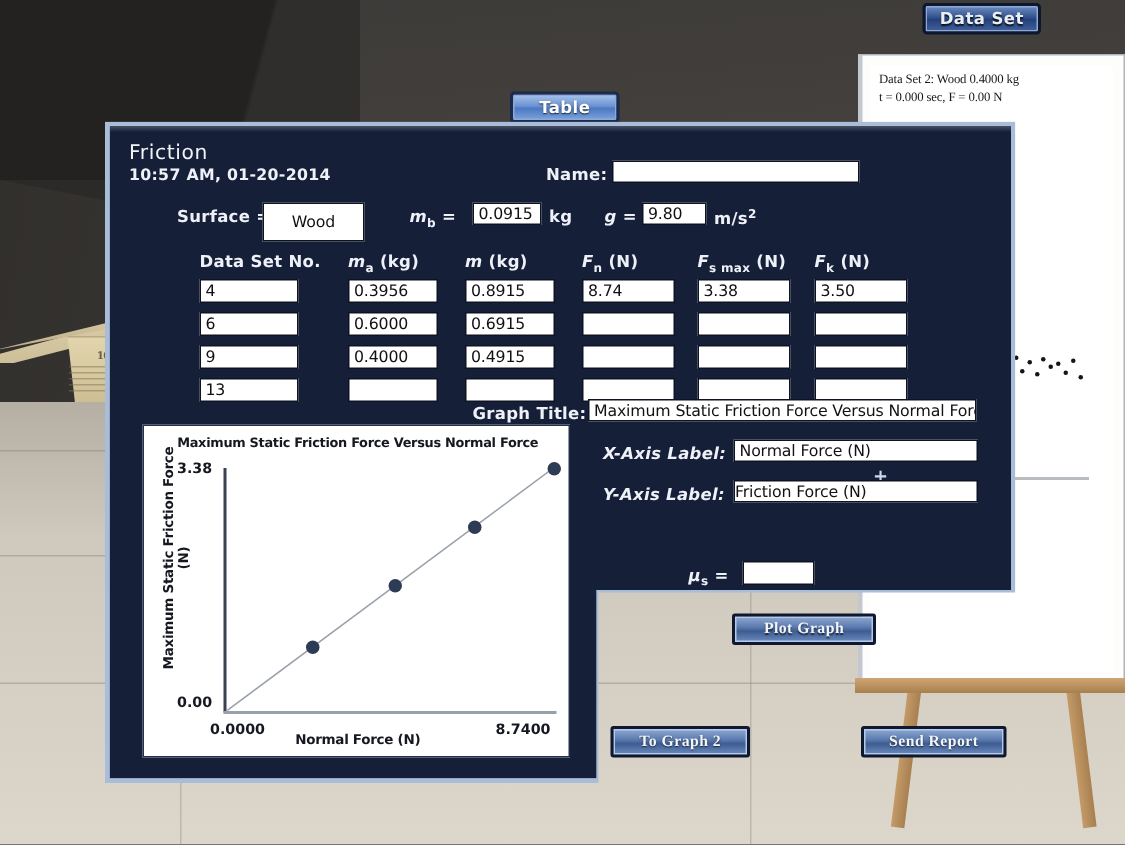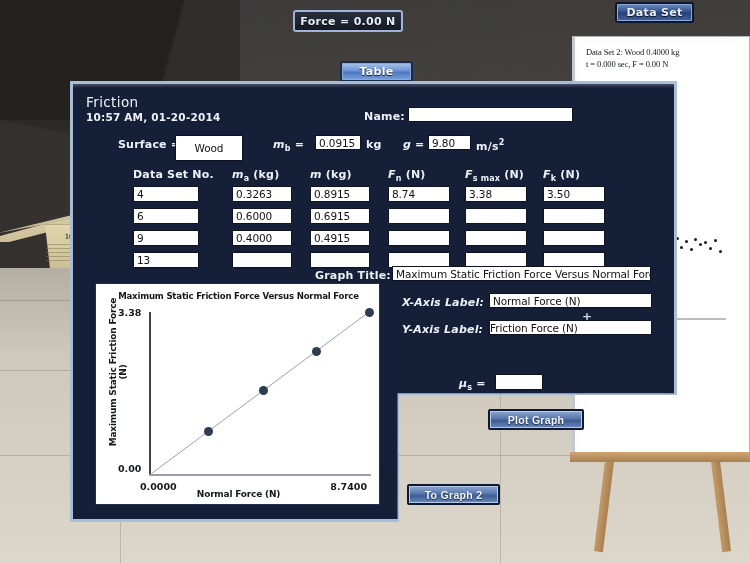--- a/index.html
+++ b/index.html
@@ -196,21 +196,21 @@
   
   .btn3d {
     position:absolute;
     background:linear-gradient(180deg,#8fa9d2 0%,#5b7aae 42%,#3e5c91 58%,#6b8cc0 100%);
     border:2px solid #0e1830;
     box-shadow:inset 0 0 0 1px #b5c9e8;
     border-radius:2px;
     color:#f2f5fa; font-size:10.5px; font-weight:bold; letter-spacing:.3px;
     display:flex; align-items:center; justify-content:center;
     text-shadow:0 1px 1px rgba(0,0,0,.65);
-    font-family:Liberation Sans, sans-serif;
+    font-family:Liberation Serif, serif;
   }
   .cursor-plus {
     position:absolute; color:#cfd8e8; font-size:12px; font-weight:bold;
     line-height:1; user-select:none;
   }
 </style>
 </head>
 <body>
 
 <div id="stage">
@@ -264,23 +264,20 @@
     <i style="left:77px; top:8px;"></i>
       <i style="left:82px; top:16px;"></i>
     <i style="left:86px; top:6px;"></i>
       <i style="left:91px; top:11px;"></i>
     <i style="left:96px; top:9px;"></i>
       <i style="left:101px; top:15px;"></i>
     <i style="left:106px; top:7px;"></i>
       <i style="left:111px; top:18px;"></i>
   </div>
 
-  <div class="chip" style="left:293px; top:10px; width:110px; height:22px;">
-    <span>Force = 0.00 N</span>
-  </div>
 
   <div class="chip blue-light shadowbar" style="left:340px; top:61px; width:73px; height:21px;">
     <span>Table</span>
   </div>
 
   <div class="chip blue" style="left:615px; top:2px; width:79px; height:21px;">
     <span>Data Set</span>
   </div>
 
   <div class="board-note">
@@ -322,21 +319,21 @@
         <div class="lbl" style="left: 63px; top: 87px;"><span>Data Set No.</span></div>
         <div class="lbl ital" style="left: 162px; top: 87px;"><span>m</span><span class="sub">a</span><span style="font-style:normal;"> (kg)</span></div>
         <div class="lbl ital" style="left: 240px; top: 87px;"><span>m</span><span style="font-style:normal;"> (kg)</span></div>
         <div class="lbl ital" style="left: 318px; top: 87px;"><span>F</span><span class="sub">n</span><span style="font-style:normal;"> (N)</span></div>
         <div class="lbl ital" style="left: 395px; top: 87px;"><span>F</span><span class="sub">s max</span><span style="font-style:normal;"> (N)</span></div>
         <div class="lbl ital" style="left: 473px; top: 87px;"><span>F</span><span class="sub">k</span><span style="font-style:normal;"> (N)</span></div>
       </div>
 
     <div id="tbl-rows">
         <div class="fld" style="left: 63px; top: 105px; width: 66px; height: 16px;">4</div>
-        <div class="fld" style="left: 162px; top: 105px; width: 60px; height: 16px;">0.3263</div>
+        <div class="fld" style="left: 162px; top: 105px; width: 60px; height: 16px;">0.3956</div>
         <div class="fld" style="left: 240px; top: 105px; width: 60px; height: 16px;">0.8915</div>
         <div class="fld" style="left: 318px; top: 105px; width: 62px; height: 16px;">8.74</div>
         <div class="fld" style="left: 395px; top: 105px; width: 62px; height: 16px;">3.38</div>
         <div class="fld" style="left: 473px; top: 105px; width: 62px; height: 16px;">3.50</div>
         <div class="fld" style="left: 63px; top: 127px; width: 66px; height: 16px;">6</div>
         <div class="fld" style="left: 162px; top: 127px; width: 60px; height: 16px;">0.6000</div>
         <div class="fld" style="left: 240px; top: 127px; width: 60px; height: 16px;">0.6915</div>
         <div class="fld" style="left: 318px; top: 127px; width: 62px; height: 16px;"></div>
         <div class="fld" style="left: 395px; top: 127px; width: 62px; height: 16px;"></div>
         <div class="fld" style="left: 473px; top: 127px; width: 62px; height: 16px;"></div>
@@ -392,14 +389,17 @@
           <div class="g-dot" style="left: 268.5px; top: 23.5px;"></div>
         </div>
     </div>
 
     <div class="btn3d" style="left:418px; top:328px; width:96px; height:21px;">
       <span>Plot Graph</span>
     </div>
     <div class="btn3d" style="left:337px; top:403px; width:93px; height:21px;">
       <span>To Graph 2</span>
     </div>
+    <div class="btn3d" style="left:504px; top:403px; width:97px; height:21px;">
+      <span>Send Report</span>
+    </div>
   </div>
 </div>
 
 </body></html>

